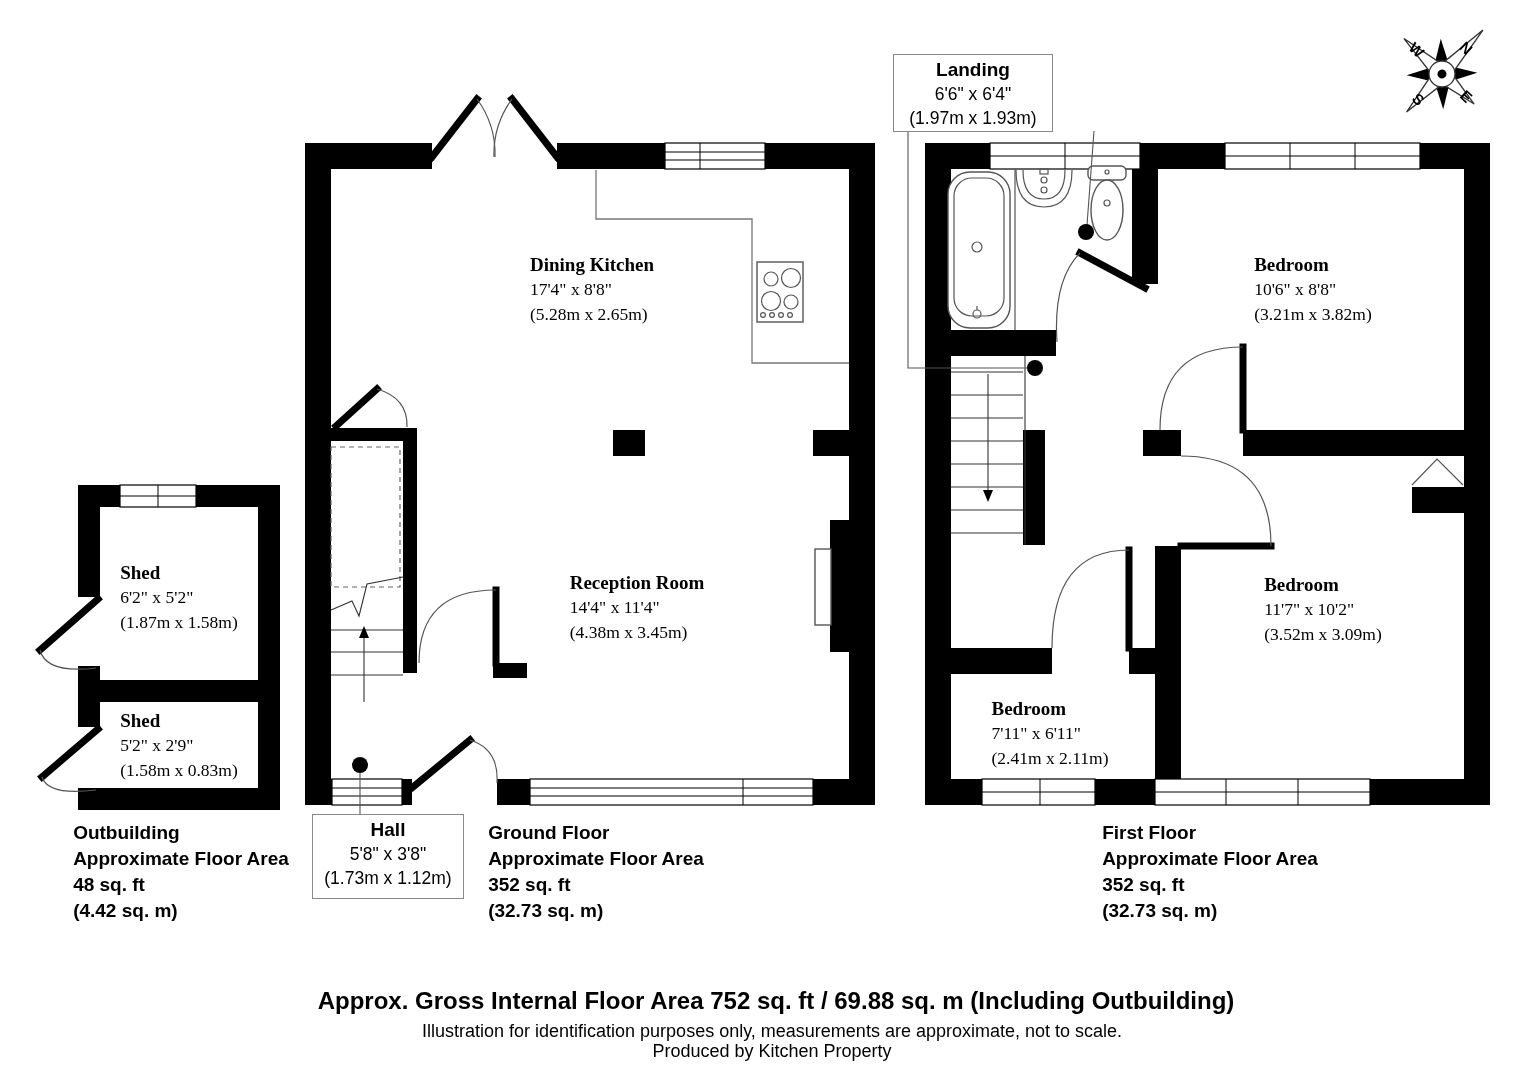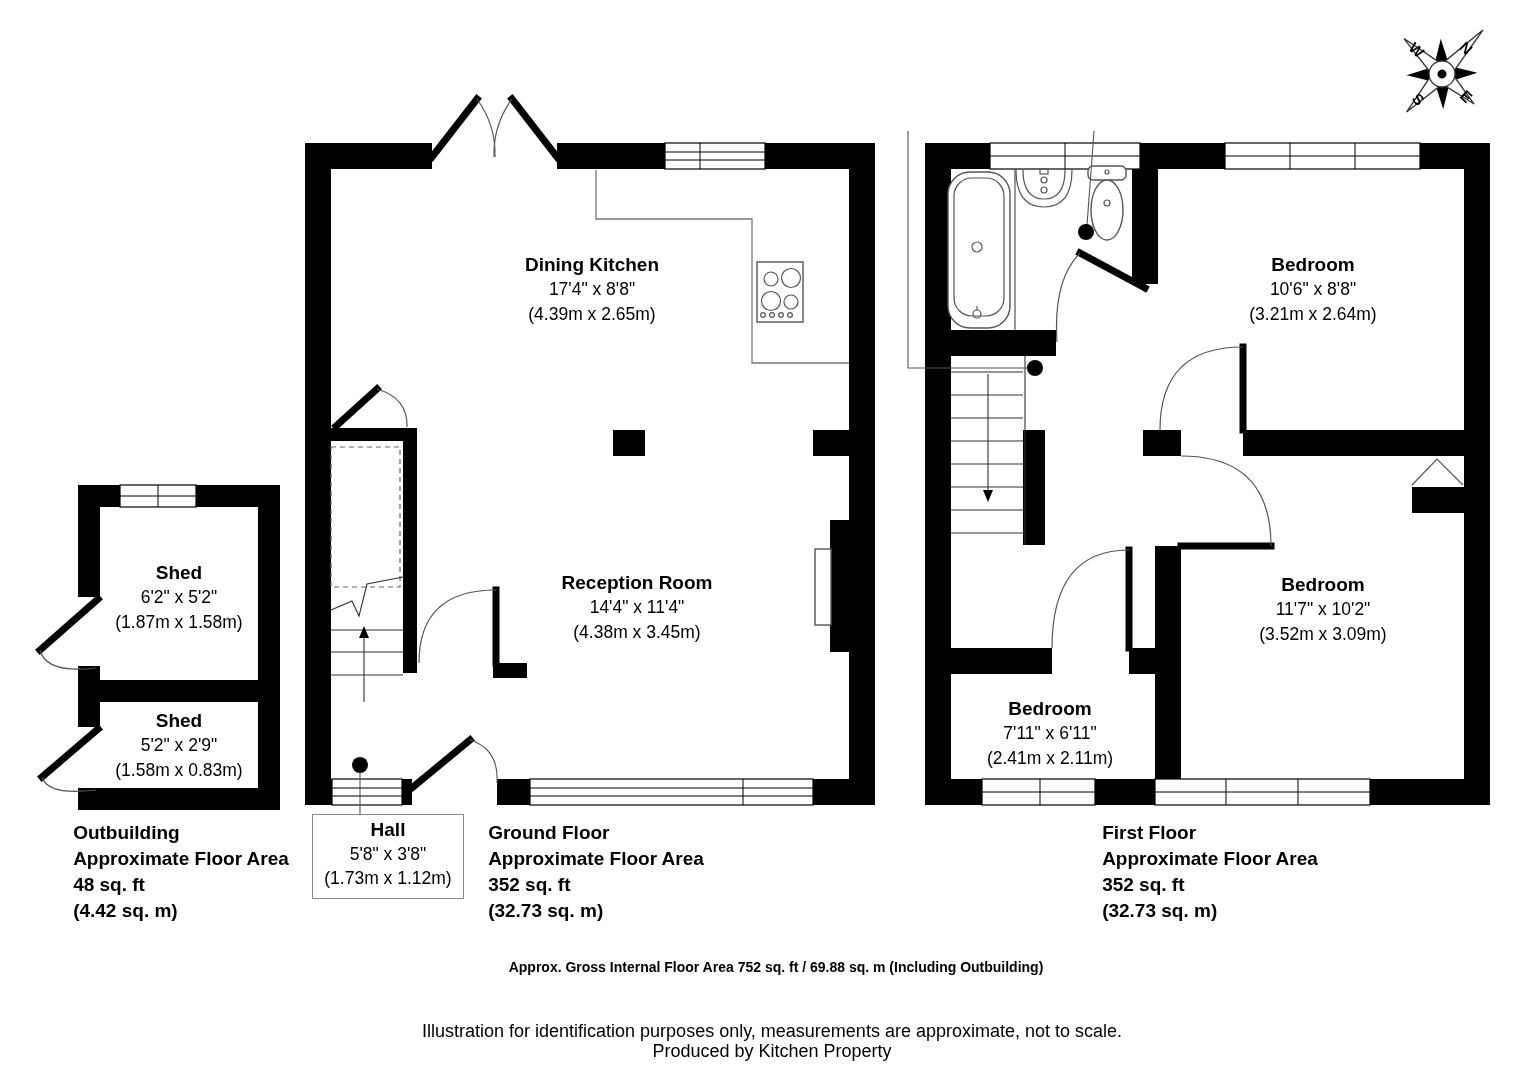--- a/index.html
+++ b/index.html
@@ -15,29 +15,29 @@
   .fixture{fill:#fff;stroke:#555;stroke-width:1.4;}
   .fixline{stroke:#555;stroke-width:1.2;fill:none;}
   .dash{stroke:#666;stroke-width:1.2;fill:none;stroke-dasharray:5 4;}
   .tread{stroke:#333;stroke-width:1.1;}
   .leader{stroke:#555;stroke-width:1.1;fill:none;}
   .dot{fill:#000;}
   .compass-pt{fill:#fff;stroke:#333;stroke-width:1.3;}
   .compass-blk{fill:#000;}
   .compass-txt{font:bold 15px "Liberation Sans",sans-serif;fill:#000;}
 
-  .roomlbl{position:absolute;transform:translateX(-50%);text-align:center;
-           font-size:17.5px;line-height:25px;white-space:nowrap;}
+  .roomlbl{position:absolute;transform:translateX(-50%);text-align:left;
+           font-size:17.5px;line-height:25px;white-space:nowrap;font-family:Liberation Serif, serif;}
   .roomlbl .nm{font-weight:bold;font-size:19px;}
   .lblbox{position:absolute;border:1.2px solid #888;background:#fff;text-align:center;
           font-size:17.5px;line-height:24px;white-space:nowrap;padding-top:3px;}
   .lblbox .nm{font-weight:bold;font-size:19px;}
   .floortitle{position:absolute;transform:translateX(-50%);text-align:left;
               font-weight:bold;font-size:19px;line-height:26px;white-space:nowrap;}
-  .footer1{position:absolute;transform:translateX(-50%);font-weight:bold;font-size:14px;white-space:nowrap;}
+  .footer1{position:absolute;transform:translateX(-50%);font-weight:bold;font-size:24px;white-space:nowrap;margin-top:28px;}
   .footer-small{position:absolute;transform:translateX(-50%);font-size:18px;white-space:nowrap;margin-top:32px;}
 </style>
 </head>
 <body>
 
 <div id="stage">
 
 <svg id="plan-svg" width="1528" height="1080" viewBox="0 0 1528 1080">
 
   <g>
@@ -278,33 +278,33 @@
     <text class="compass-txt" x="0" y="-30" text-anchor="middle">N</text>
     <text class="compass-txt" x="33" y="5" text-anchor="middle">E</text>
     <text class="compass-txt" x="0" y="40" text-anchor="middle">S</text>
     <text class="compass-txt" x="-35" y="5" text-anchor="middle">W</text>
   </g>
 </svg>
 
 <div class="roomlbl" style="left:592px;top:252px">
   <div class="nm">Dining Kitchen</div>
   <div>17'4" x 8'8"</div>
-  <div>(4.39m x 2.65m)</div>
+  <div>(5.28m x 2.65m)</div>
 </div>
 
 <div class="roomlbl" style="left:637px;top:570px">
   <div class="nm">Reception Room</div>
   <div>14'4" x 11'4"</div>
   <div>(4.38m x 3.45m)</div>
 </div>
 
 <div class="roomlbl" style="left:1313px;top:252px">
   <div class="nm">Bedroom</div>
   <div>10'6" x 8'8"</div>
-  <div>(3.21m x 2.64m)</div>
+  <div>(3.21m x 3.82m)</div>
 </div>
 
 <div class="roomlbl" style="left:1323px;top:572px">
   <div class="nm">Bedroom</div>
   <div>11'7" x 10'2"</div>
   <div>(3.52m x 3.09m)</div>
 </div>
 
 <div class="roomlbl" style="left:1050px;top:696px">
   <div class="nm">Bedroom</div>
@@ -323,20 +323,25 @@
   <div>5'2" x 2'9"</div>
   <div>(1.58m x 0.83m)</div>
 </div>
 
 <div class="lblbox" style="left:312px;top:814px;width:150px;height:80px">
   <div class="nm">Hall</div>
   <div>5'8" x 3'8"</div>
   <div>(1.73m x 1.12m)</div>
 </div>
 
+<div class="lblbox" style="left:893px;top:54px;width:158px;height:73px">
+  <div class="nm">Landing</div>
+  <div>6'6" x 6'4"</div>
+  <div>(1.97m x 1.93m)</div>
+</div>
 
 
 <div class="floortitle" style="left:181px;top:820px">
   <div>Outbuilding</div>
   <div>Approximate Floor Area</div>
   <div>48 sq. ft</div>
   <div>(4.42 sq. m)</div>
 </div>
 
 <div class="floortitle" style="left:596px;top:820px">

